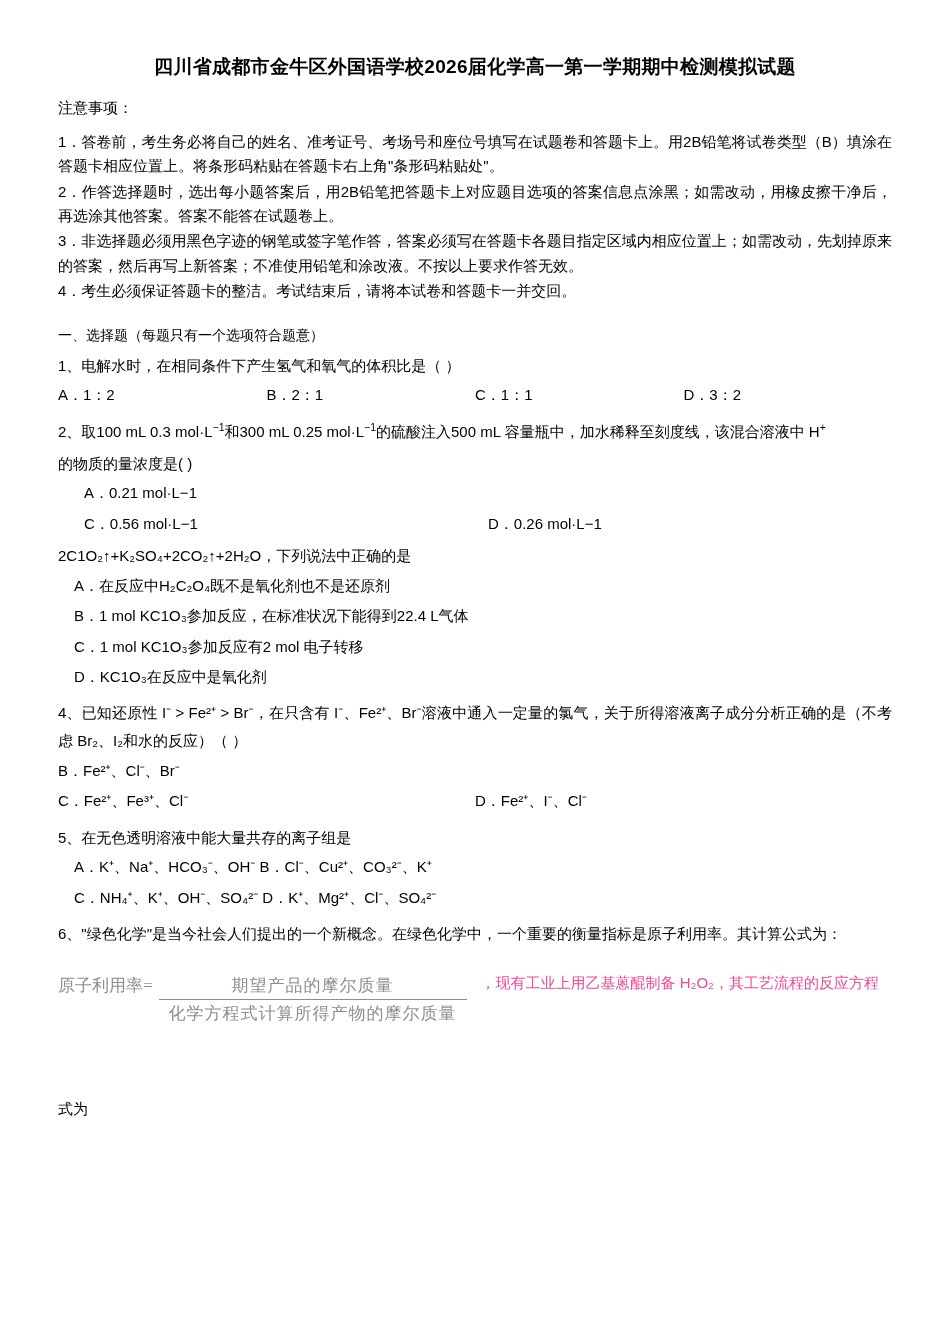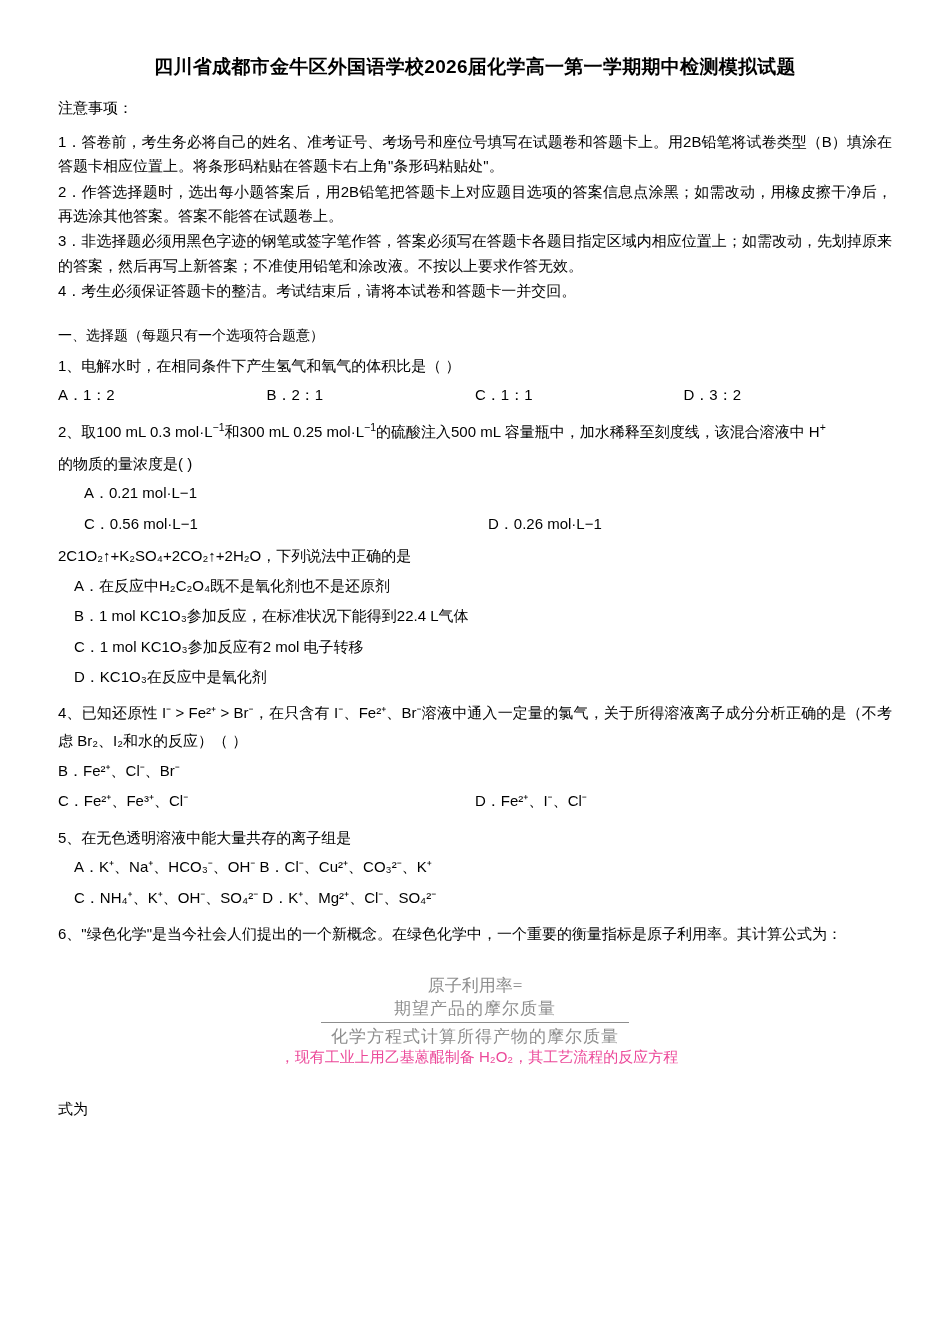--- a/index.html
+++ b/index.html
@@ -86,23 +86,21 @@
   }
   .formula-block {
     position: relative;
     height: 96px;
     margin-top: 26px;
     color: #8d8d8d;
     font-family: "Liberation Serif", serif;
   }
   .formula-inner {
     display: flex;
-    align-items: center;
     font-size: 17px;
-    flex-direction: column;
   }
   .frac {
     display: inline-block;
     text-align: center;
     margin: 0 6px;
   }
   .frac .num {
     display: block;
     padding: 0 10px 2px 10px;
     font-size: 17px;

